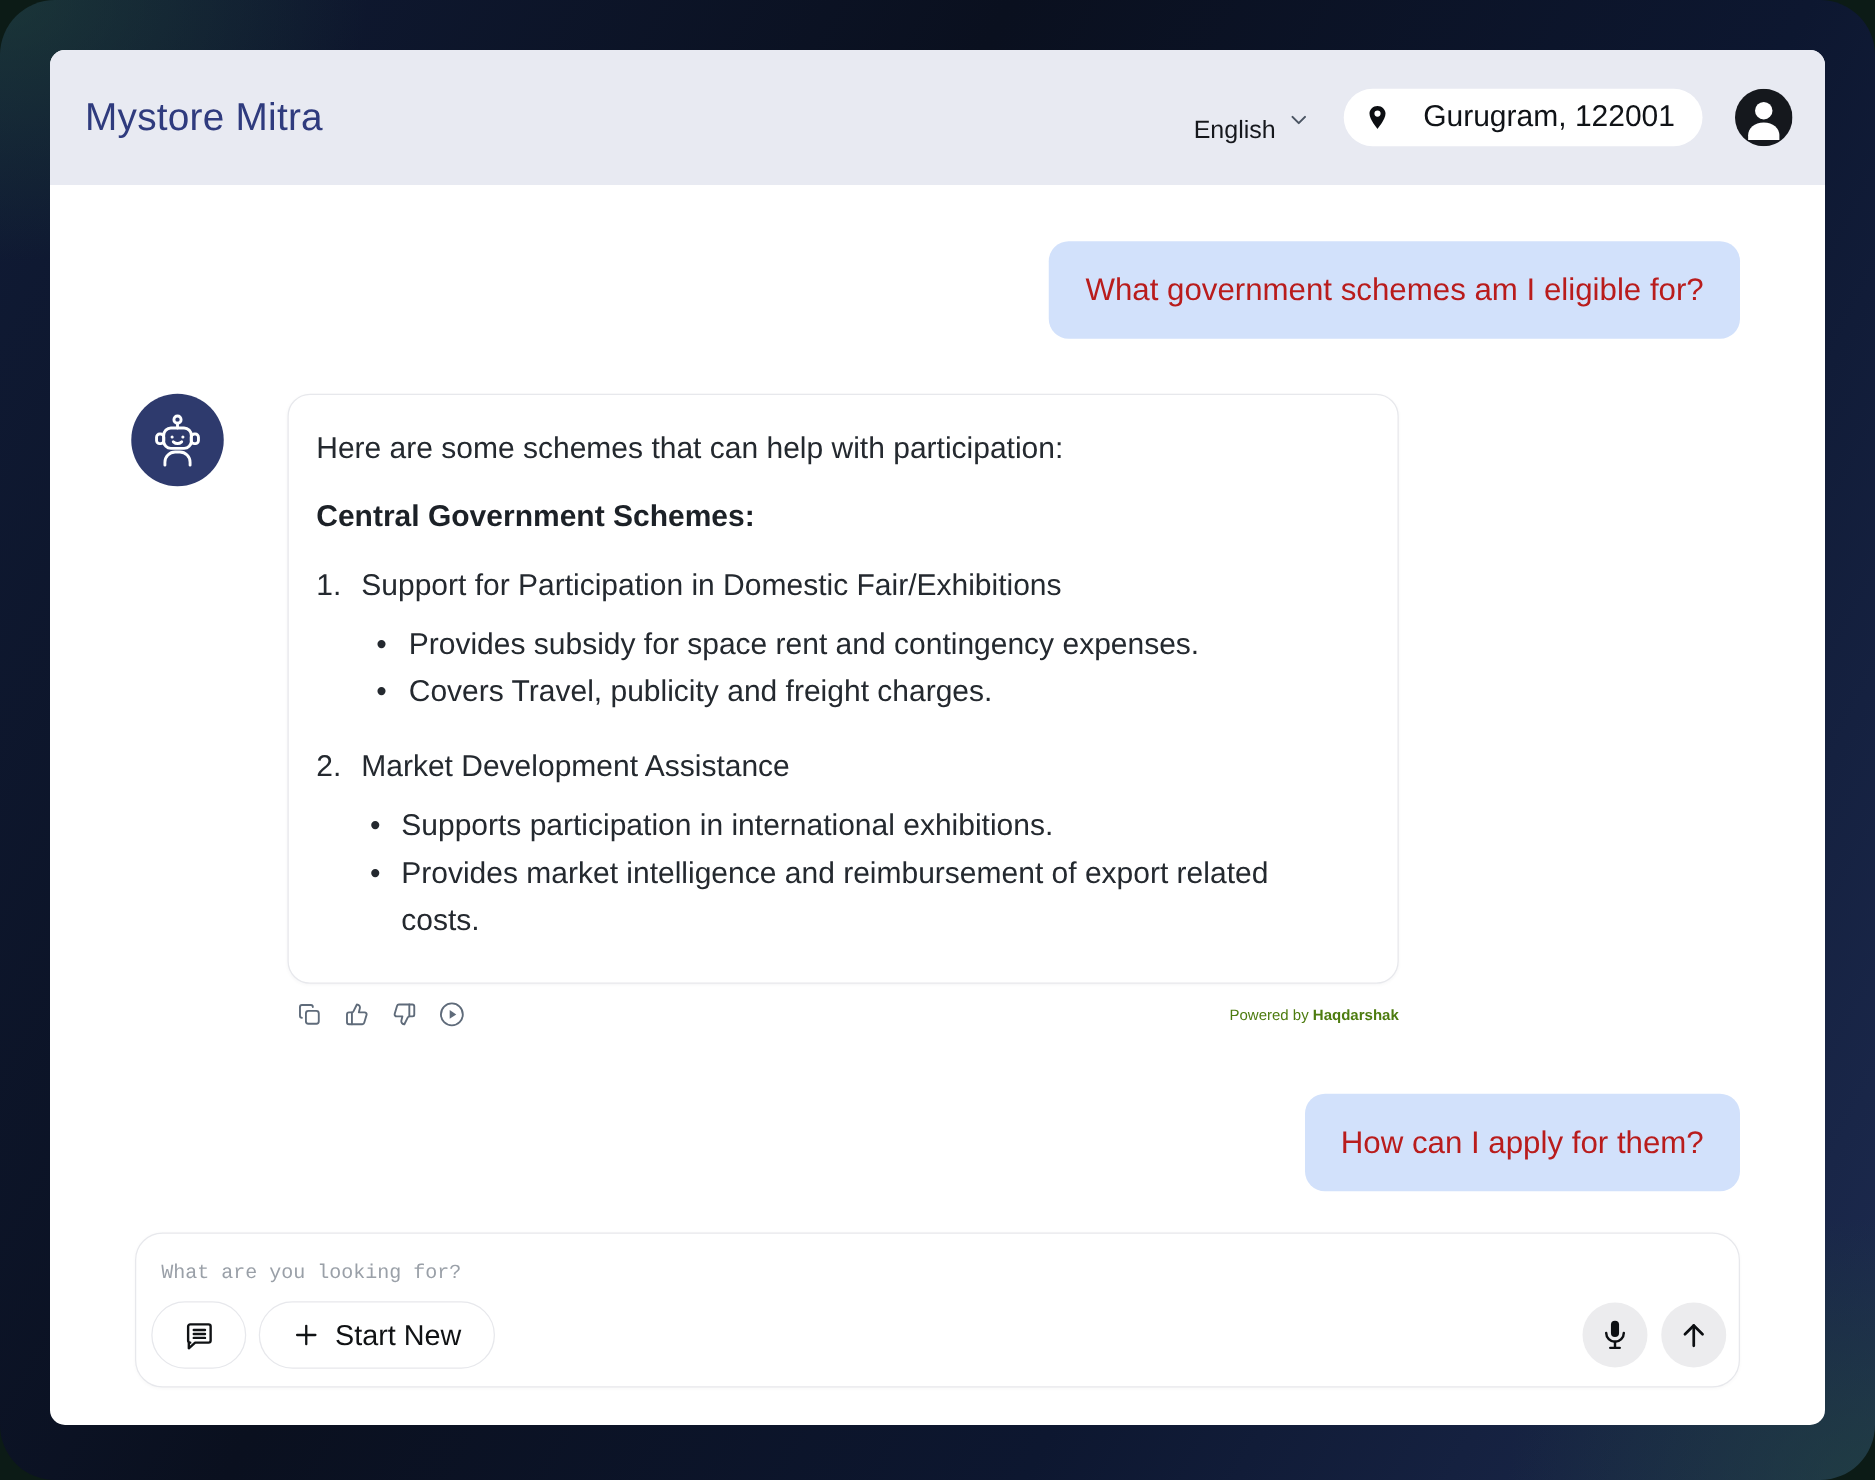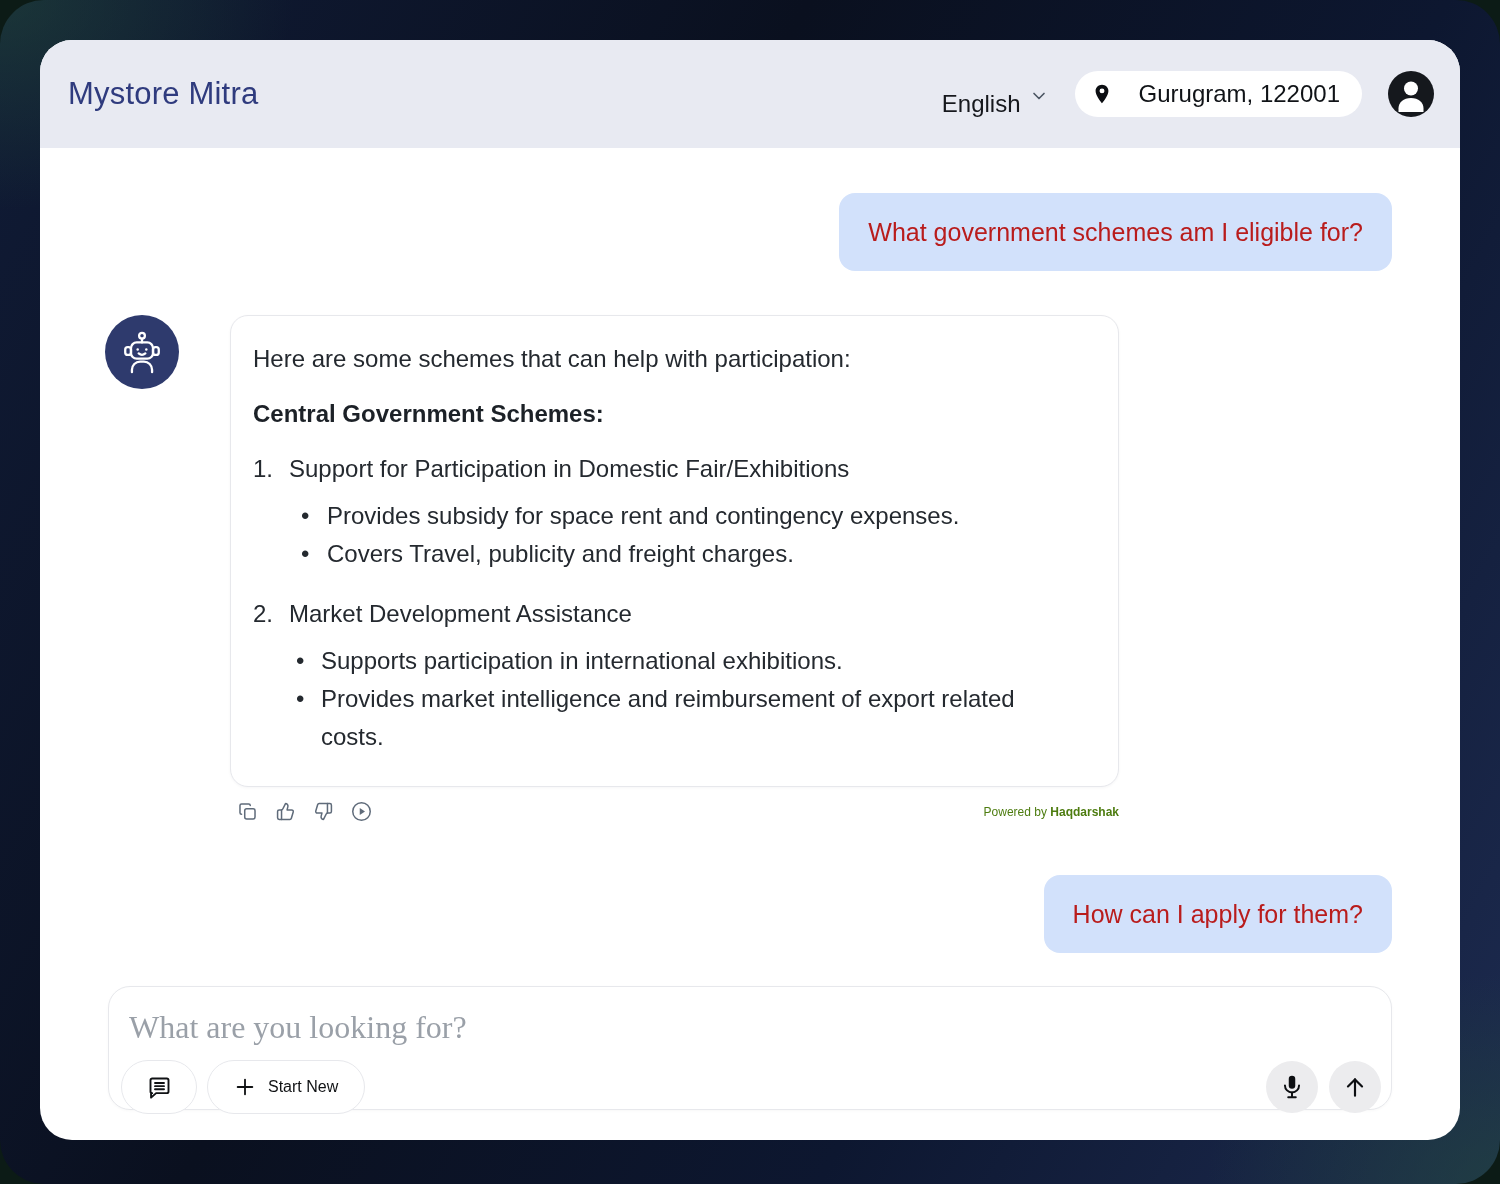--- a/index.html
+++ b/index.html
@@ -16,34 +16,34 @@
     background:
       radial-gradient(420px 300px at 0% 0%, rgba(35,75,58,.55), rgba(35,75,58,0) 70%),
       radial-gradient(420px 300px at 100% 100%, rgba(35,75,58,.55), rgba(35,75,58,0) 70%),
       linear-gradient(118deg, #101b36 0%, #0a101f 38%, #0d1730 68%, #1d2b50 100%);
     overflow: hidden;
   }
   .card {
     position: absolute; left: 40px; top: 40px;
     width: 1420px; height: 1100px;
     background: #ffffff;
-    border-radius: 32px;
+    border-radius: 12px;
     overflow: hidden;
   }
   
   .header {
     height: 108px;
     background: #e8eaf2;
     display: flex; align-items: center;
     padding: 0 26px 0 28px;
   }
   .app-title { font-size: 31px; font-weight: 500; color: #2f3b7e; letter-spacing: .2px; }
   .header-right { margin-left: auto; display: flex; align-items: center; gap: 26px; }
   .lang-select { display: flex; align-items: center; gap: 8px; cursor: pointer; }
-  .lang-select .label { font-size: 24px; color: #16181d; margin-top: 20px; }
+  .lang-select .label { font-size: 20px; color: #16181d; margin-top: 20px; }
   .chev { width: 20px; height: 20px; color: #4b5563; margin-top: 3px; }
   .location-pill {
     display: flex; align-items: center; gap: 26px;
     background: #ffffff; border-radius: 24px;
     height: 46px; padding: 0 22px 0 16px;
     cursor: pointer;
   }
   .location-pill .label { font-size: 24px; color: #101317; font-weight: 500; }
   .pin-ic { width: 22px; height: 22px; color: #0c0e12; }
   .avatar-btn {
@@ -121,39 +121,39 @@
   .composer {
     position: absolute; left: 68px; right: 68px; bottom: 30px;
     border: 1px solid #e7e8ec; border-radius: 22px;
     background: #fff;
     box-shadow: 0 1px 3px rgba(16,24,40,.03);
     padding: 22px 10px 12px 12px;
     height: 124px;
   }
   .composer-input {
     width: 100%; border: none; outline: none;
-    font-family: Liberation Serif, serif;
-    font-size: 32px; color: #4d7c0f;
+    font-family: Liberation Mono, monospace;
+    font-size: 16px; color: #4d7c0f;
     padding: 0 0 0 8px; background: transparent;
   }
   .composer-input::placeholder { color: #9aa0a8; }
   .composer-row {
     margin-top: 14px;
     display: flex; align-items: center;
   }
   .left-tools { display: flex; align-items: center; gap: 10px; }
   .pill-btn {
     display: flex; align-items: center; justify-content: center; gap: 12px;
     height: 54px; border-radius: 28px;
     border: 1px solid #e7e8ec; background: #fff; cursor: pointer;
     color: #101214;
   }
   .history-btn { width: 76px; }
   .history-btn svg { width: 27px; height: 27px; }
-  .start-new-btn { padding: 0 26px; font-size: 16px; font-family: inherit; font-weight: 500; text-align: center; }
+  .start-new-btn { padding: 0 26px; font-size: 23px; font-family: inherit; font-weight: 500; text-align: center; }
   .start-new-btn .plus-ic { width: 22px; height: 22px; }
   .right-tools { margin-left: auto; display: flex; align-items: center; gap: 11px; }
   .round-btn {
     width: 52px; height: 52px; border-radius: 50%;
     background: #ececee; border: none; cursor: pointer;
     display: flex; align-items: center; justify-content: center;
     color: #0d0f12;
   }
   .round-btn svg { width: 26px; height: 26px; }
 </style>

